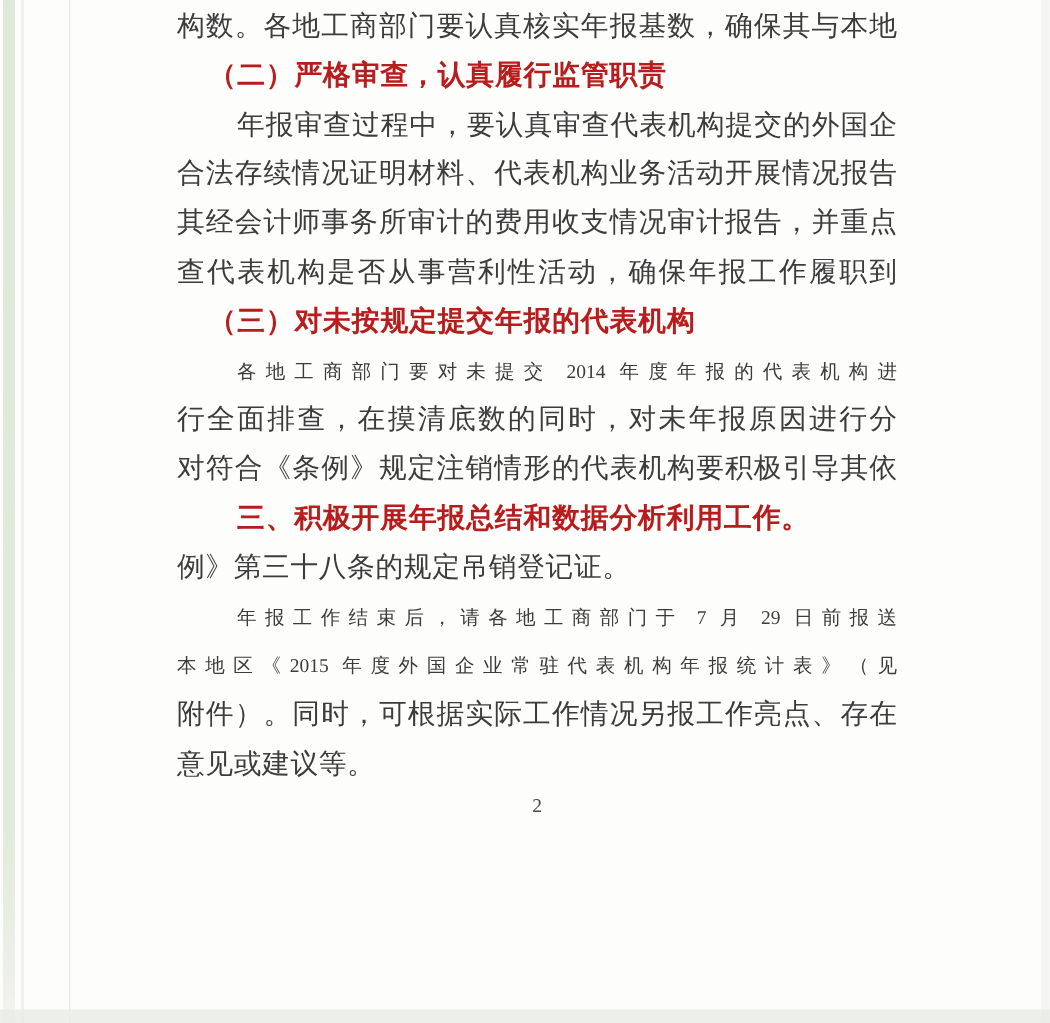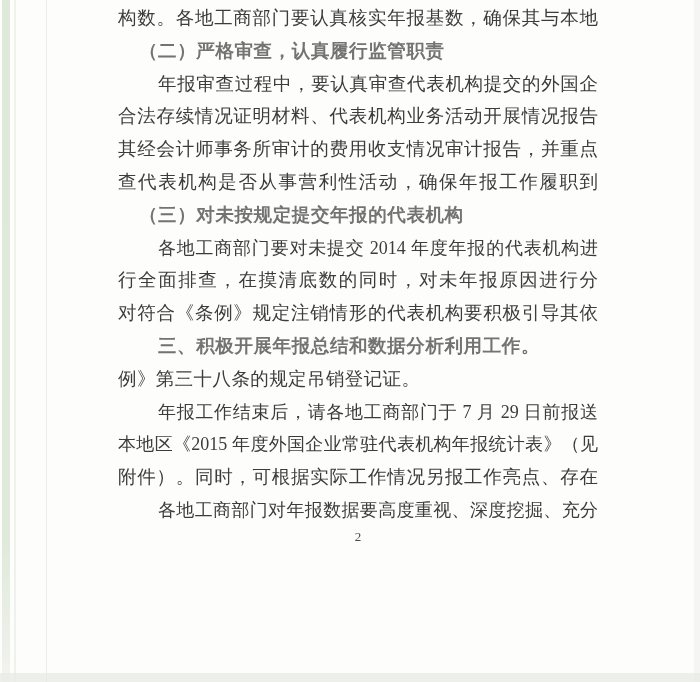--- a/index.html
+++ b/index.html
@@ -50,24 +50,24 @@
     letter-spacing: 0.4px;
   }
   .line.j {
     white-space: normal;
     text-align: justify;
     text-align-last: justify;
     text-justify: inter-character;
     letter-spacing: 0;
     overflow: hidden;
   }
-  .line.long { font-size: 18px; }
+  .line.long { font-size: 13px; }
   .line.heading {
     font-weight: 700;
-    color: #737373;
+    color: #b91c1c;
     letter-spacing: 0.6px;
   }
   .indent-para { padding-left: 40px; }
   .indent-head { padding-left: 21px; }
   .page-number {
     height: 20px; line-height: 20px;
     text-align: center;
     font-size: 13px;
     color: #4a4a4a;
     letter-spacing: 0;
@@ -93,16 +93,16 @@
       <div class="line j">查代表机构是否从事营利性活动，确保年报工作履职到位。</div>
       <div class="line heading indent-head">（三）对未按规定提交年报的代表机构</div>
       <div class="line j long indent-para">各地工商部门要对未提交 2014 年度年报的代表机构进</div>
       <div class="line j">行全面排查，在摸清底数的同时，对未年报原因进行分析。</div>
       <div class="line j">对符合《条例》规定注销情形的代表机构要积极引导其依法</div>
       <div class="line heading indent-para">三、积极开展年报总结和数据分析利用工作。</div>
       <div class="line">例》第三十八条的规定吊销登记证。</div>
       <div class="line j long indent-para">年报工作结束后，请各地工商部门于 7 月 29 日前报送</div>
       <div class="line j long">本地区《2015 年度外国企业常驻代表机构年报统计表》（见</div>
       <div class="line j">附件）。同时，可根据实际工作情况另报工作亮点、存在问</div>
-      <div class="line j long indent-para">各地工商部门对年报数据要高度重视、深度挖掘、充分</div>
+      <div class="line">意见或建议等。</div>
       <div class="page-number">2</div>
   </div>
 </div>
 
 </body></html>

